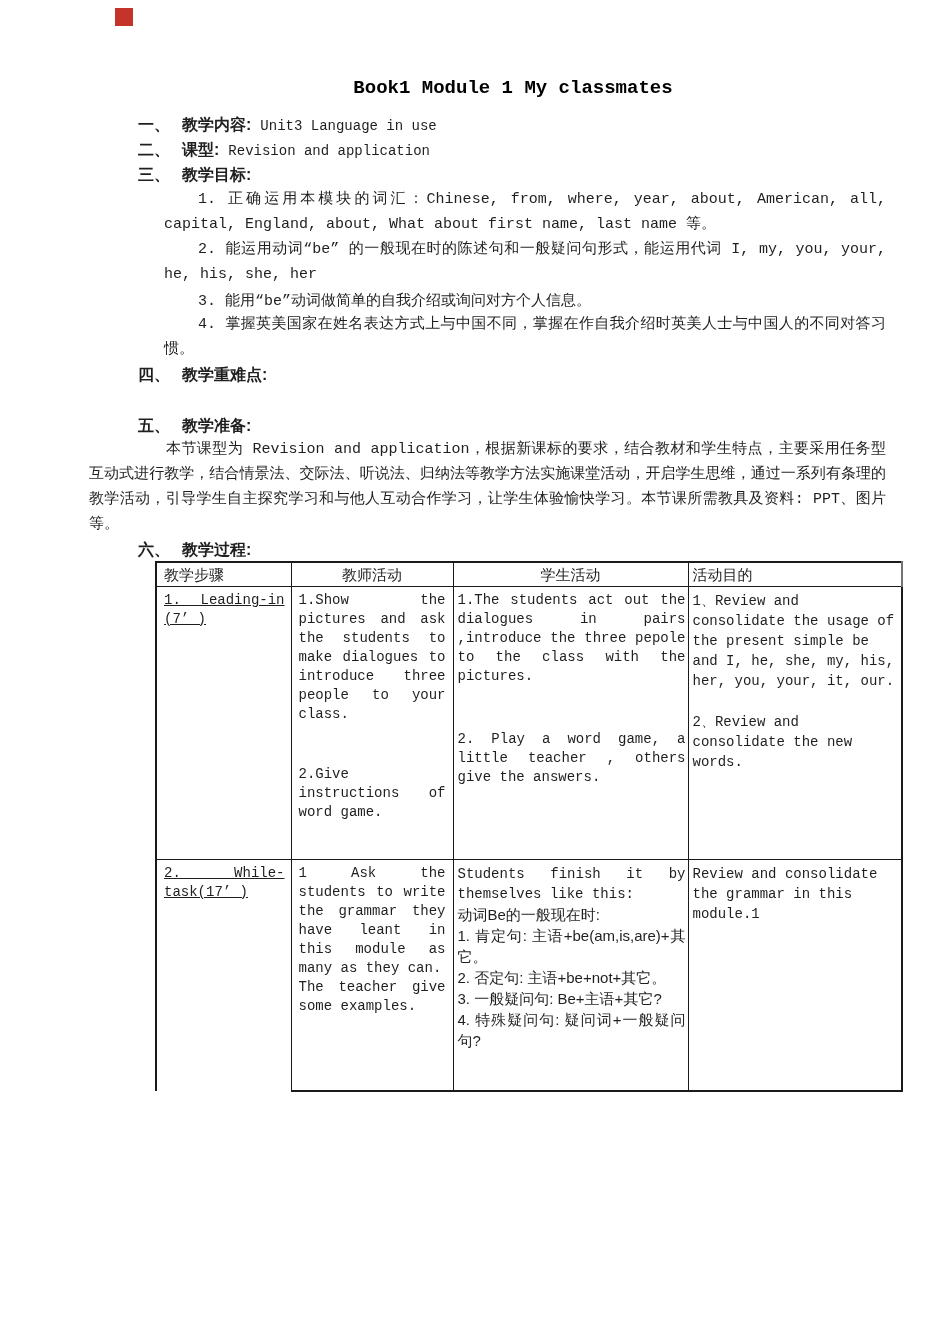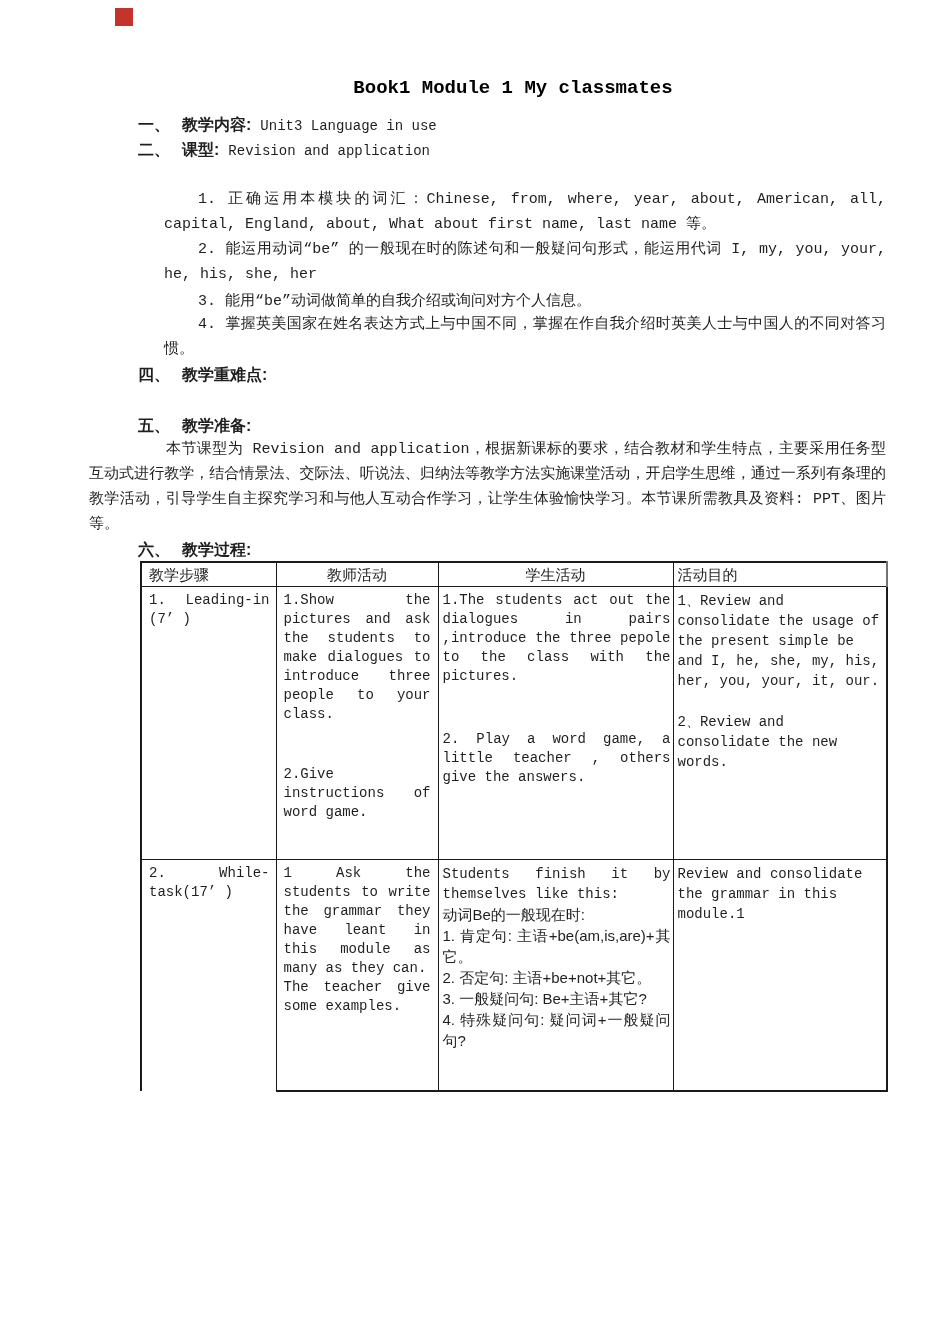--- a/index.html
+++ b/index.html
@@ -16,33 +16,33 @@
   }
   .sec{position:absolute;left:138px;width:748px;height:25px;line-height:25px;white-space:nowrap;}
   .secnum{font-family:"Liberation Sans","DejaVu Sans",sans-serif;font-weight:700;font-size:16px;margin-right:12px;}
   .seclabel{font-family:"Liberation Sans","DejaVu Sans",sans-serif;font-weight:700;font-size:16px;}
   .secval{font-size:14px;margin-left:9px;}
   .para{position:absolute;margin:0;font-size:15px;line-height:25px;text-align:justify;}
   .item{left:164px;width:722px;text-indent:34px;}
   .body4{left:164px;width:722px;}
   .body5{left:89px;width:797px;text-indent:77px;height:100px;}
   
-  .tablewrap{position:absolute;left:140px;top:561px;width:746px;}
+  .tablewrap{position:absolute;left:155px;top:561px;width:746px;}
   table.proc{border-collapse:collapse;table-layout:fixed;width:746px;}
   table.proc p{margin:0;}
   th,td{vertical-align:top;font-weight:normal;box-sizing:border-box;}
   th{
     border:1px solid #1a1a1a;border-top:2px solid #1a1a1a;
     font-family:"Liberation Sans","DejaVu Sans",sans-serif;
     font-size:15px;line-height:21px;padding:1px 6px 0 6px;text-align:center;
   }
   th.h1{border-left:2px solid #1a1a1a;text-align:left;padding-left:7px;}
   th.h4{border-right:2px solid #737373;text-align:left;padding-left:4px;}
   td{border:1px solid #1a1a1a;font-size:14px;line-height:19px;}
-  td.c1{border-left:2px solid #1a1a1a;padding:4px 6px 0 7px;text-align:justify;}
+  td.c1{border-left:2px solid #1a1a1a;padding:4px 6px 0 7px;text-align:justify;text-decoration:underline;}
   td.c2{padding:4px 7px 0 7px;text-align:justify;}
   td.c3{padding:4px 2px 0 4px;text-align:justify;}
   td.c4{border-right:2px solid #1a1a1a;padding:4px 6px 0 4px;text-align:left;line-height:20px;}
   tr.row2 td{border-bottom:2px solid #1a1a1a;}
   tr.row2 td.nobottom{border-bottom:none;}
   .r1c2 p + p{margin-top:41px;}
   .r1c3 p + p{margin-top:44px;}
   .r1c4 p + p{margin-top:21px;}
   .r2c3{padding-top:66px;}
   .r2c4{padding-top:55px;}
@@ -59,20 +59,23 @@
   <h1 class="title">Book1 Module 1 My classmates</h1>
 
   <div class="sec" style="top:112px">
     <span class="secnum">一、</span><span class="seclabel">教学内容:</span><span class="secval">Unit3 Language in use</span>
   </div>
 
   <div class="sec" style="top:137px">
     <span class="secnum">二、</span><span class="seclabel">课型:</span><span class="secval">Revision and application</span>
   </div>
 
+  <div class="sec" style="top:162px">
+    <span class="secnum">三、</span><span class="seclabel">教学目标:</span>
+  </div>
 
   <p class="para item" style="top:187px">1.  正确运用本模块的词汇：Chinese, from, where, year, about, American, all, capital, England, about, What about first name, last name 等。</p>
   <p class="para item" style="top:237px">2. 能运用动词“be” 的一般现在时的陈述句和一般疑问句形式，能运用代词 I, my, you, your, he, his, she, her</p>
   <p class="para item" style="top:289px">3. 能用“be”动词做简单的自我介绍或询问对方个人信息。</p>
   <p class="para item" style="top:312px">4. 掌握英美国家在姓名表达方式上与中国不同，掌握在作自我介绍时英美人士与中国人的不同对答习惯。</p>
 
   <div class="sec" style="top:362px">
     <span class="secnum">四、</span><span class="seclabel">教学重难点:</span>
   </div>
 

